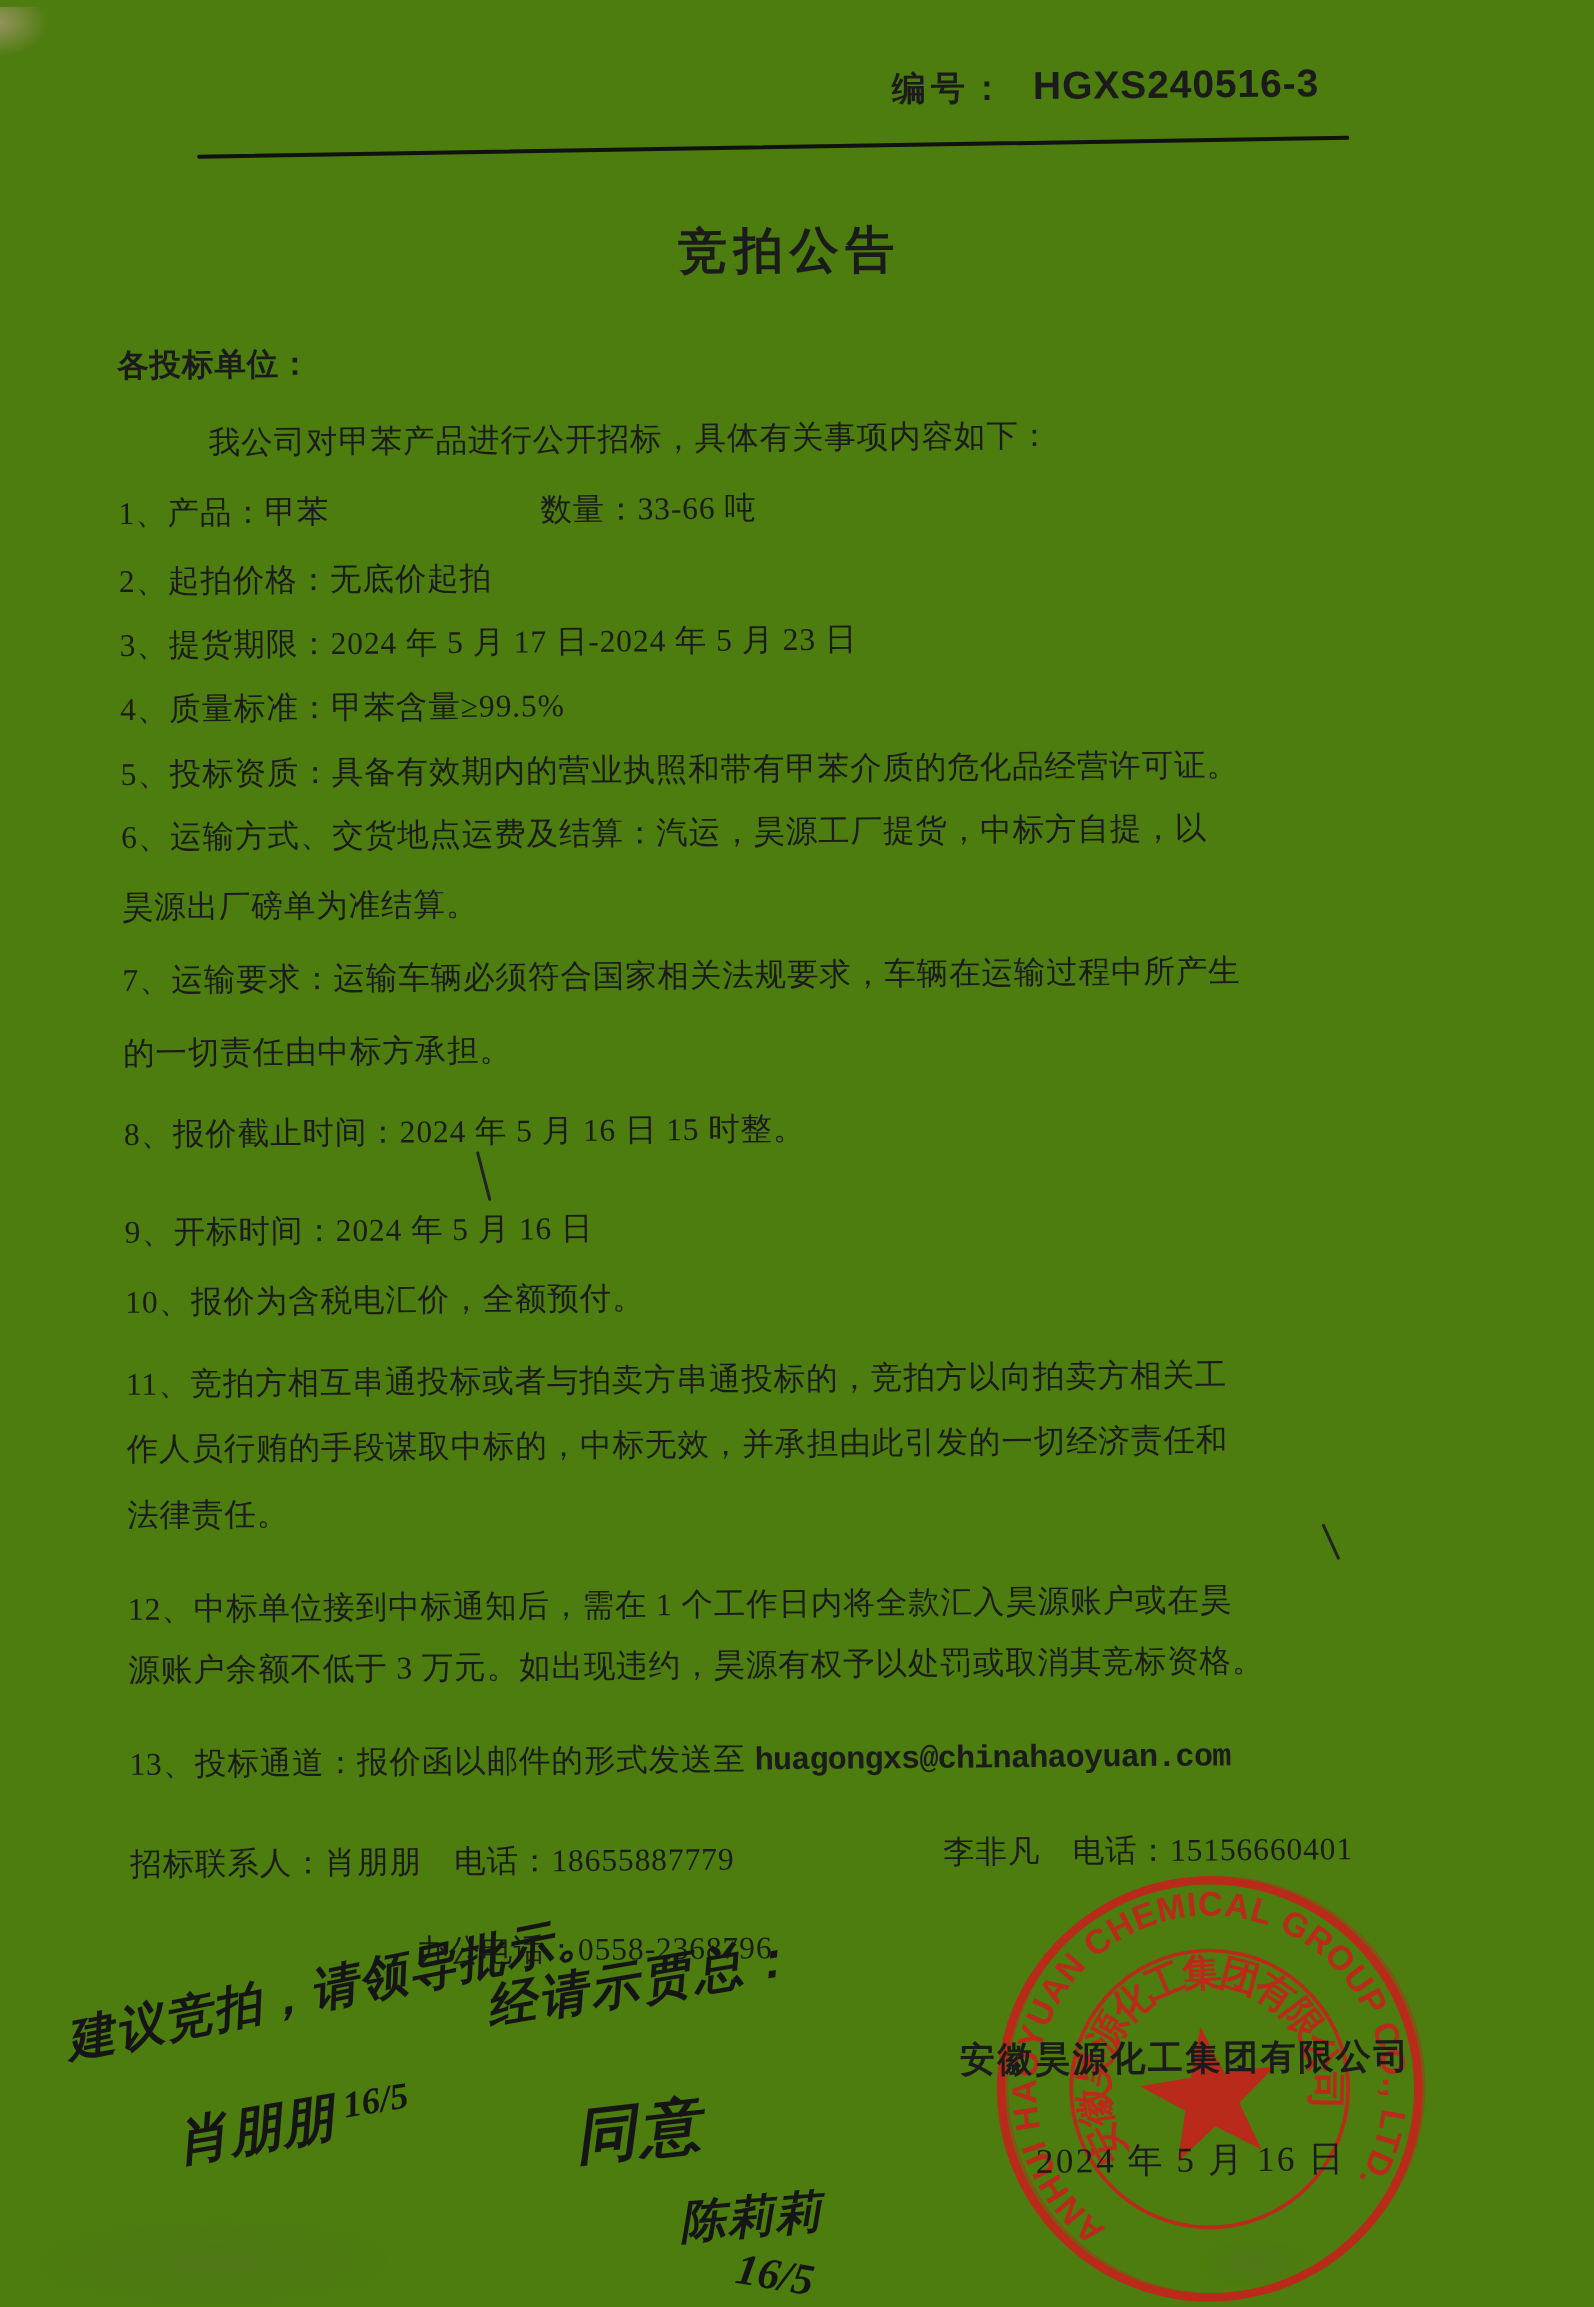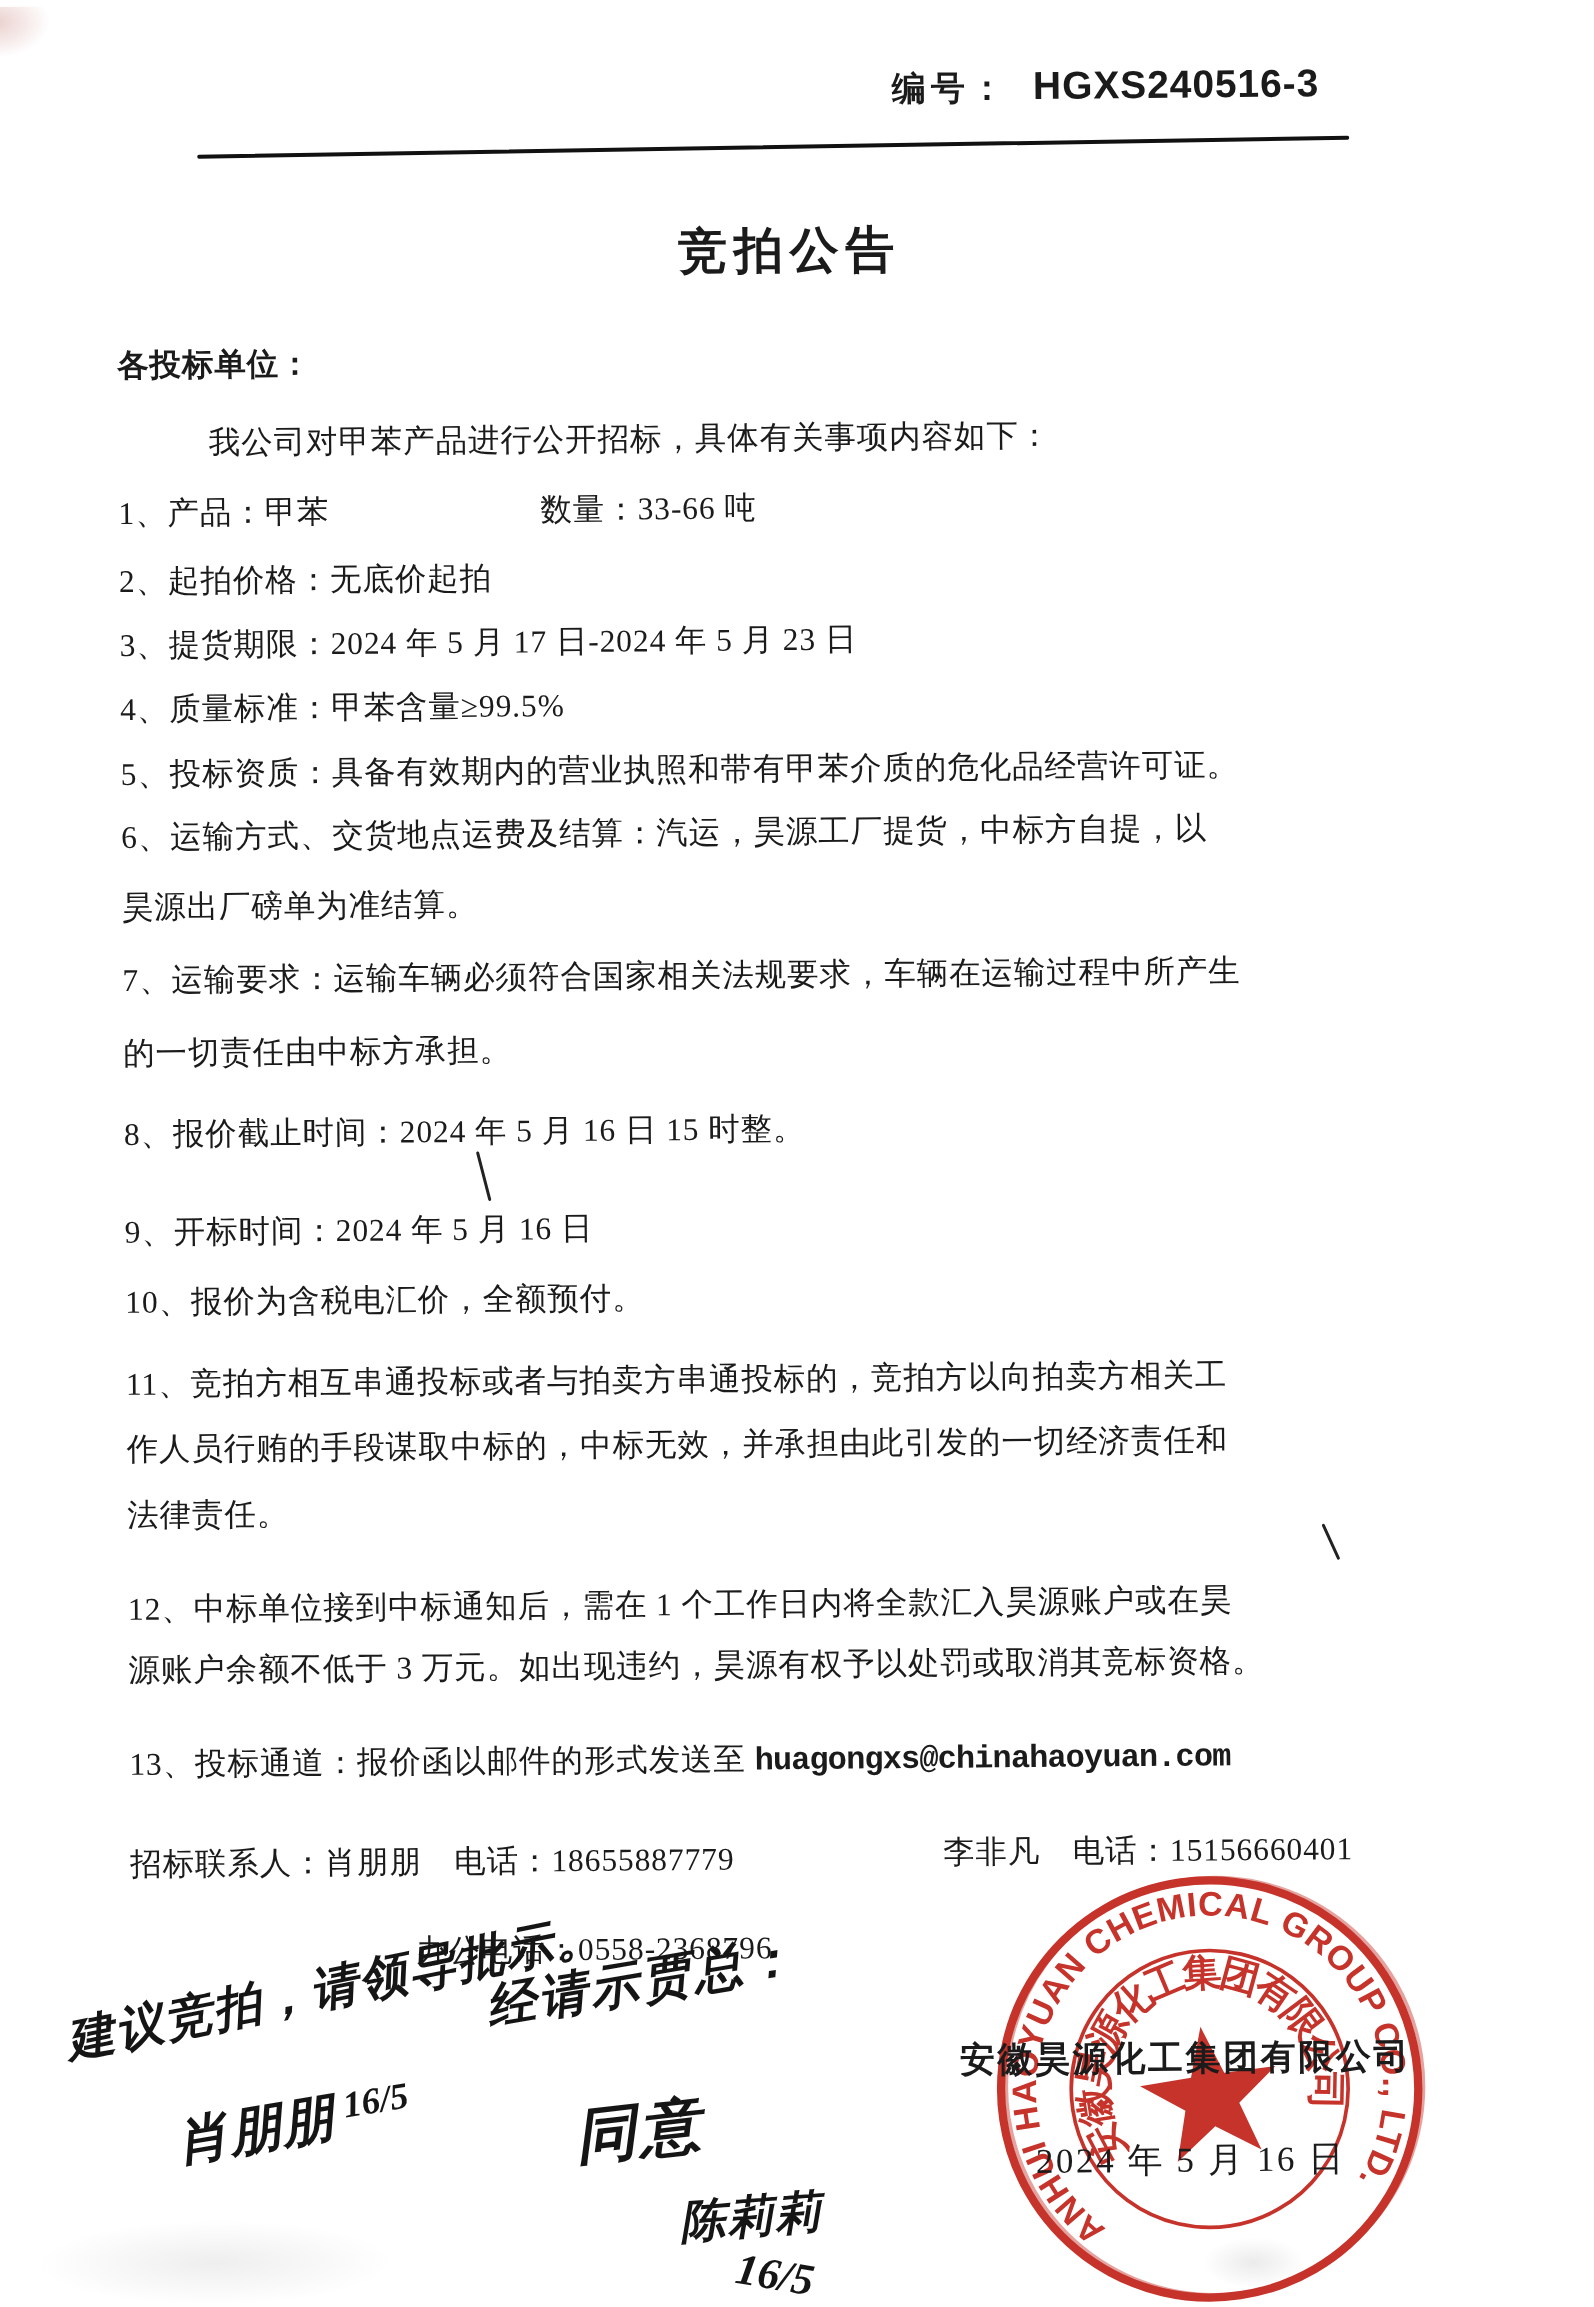--- a/index.html
+++ b/index.html
@@ -1,19 +1,19 @@
 <!DOCTYPE html>
 <html style="font-size:13.6px"><head>
 <meta charset="utf-8">
 <style>
   html,body{margin:0;padding:0;background:#9a9a9a;}
   .sheet{
     position:relative;
     width:1595px;height:2307px;
-    background:#ffffff;
+    background:#4d7c0f;
     overflow:hidden;
     font-family:"Liberation Serif","DejaVu Serif",serif;
     color:#1b1b1b;
   }
   .skew{
     position:absolute;inset:0;
     transform:rotate(-0.5deg);
     transform-origin:50% 50%;
   }
   .abs{position:absolute;white-space:nowrap;}

